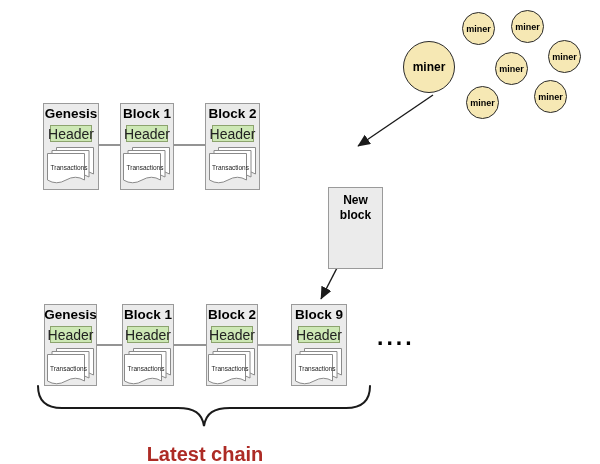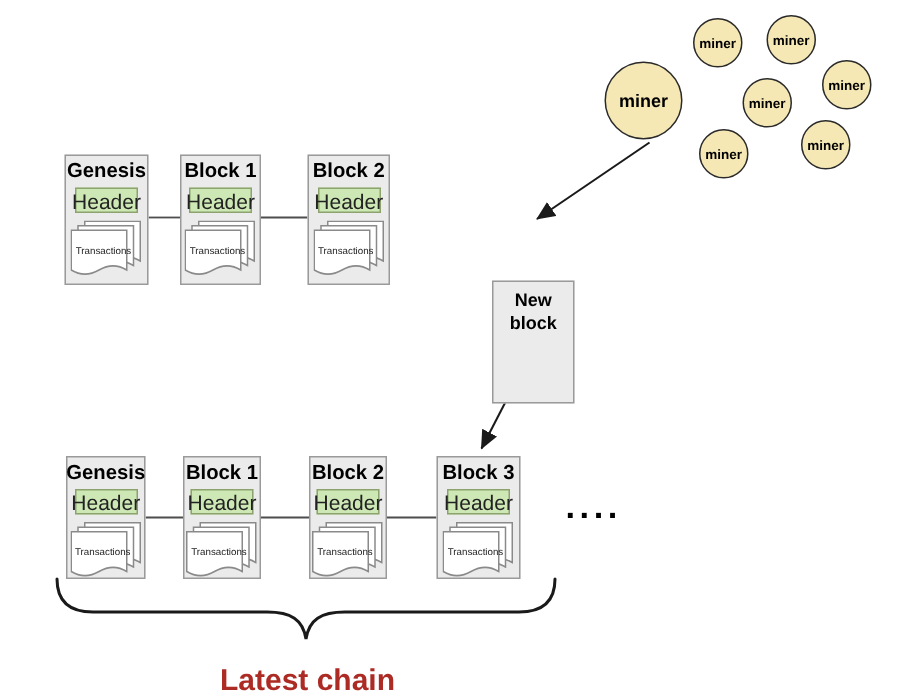--- a/index.html
+++ b/index.html
@@ -178,21 +178,21 @@
           <path transform="translate(9,0)" d="M0.5 0.5 L37.5 0.5 L37.5 27 Q28.5 21.5 19 27 Q9.5 32.5 0.5 27 Z"></path>
           <path transform="translate(4.5,3)" d="M0.5 0.5 L37.5 0.5 L37.5 27 Q28.5 21.5 19 27 Q9.5 32.5 0.5 27 Z"></path>
           <path transform="translate(0,6)" d="M0.5 0.5 L37.5 0.5 L37.5 27 Q28.5 21.5 19 27 Q9.5 32.5 0.5 27 Z"></path>
         </g>
       </svg>
       <span class="tx-label">Transactions</span>
     </div>
   </div>
 
   <div class="block" style="left:291px;top:304px;width:56px;height:82px">
-    <div class="block-title">Block 3</div>
+    <div class="block-title">Block 9</div>
     <div class="header-box">Header</div>
     <div class="tx-wrap">
       <svg width="48" height="40" viewBox="0 0 48 40">
         <g style="fill:var(--page-fill);stroke:var(--page-border);stroke-width:1">
           <path transform="translate(9,0)" d="M0.5 0.5 L37.5 0.5 L37.5 27 Q28.5 21.5 19 27 Q9.5 32.5 0.5 27 Z"></path>
           <path transform="translate(4.5,3)" d="M0.5 0.5 L37.5 0.5 L37.5 27 Q28.5 21.5 19 27 Q9.5 32.5 0.5 27 Z"></path>
           <path transform="translate(0,6)" d="M0.5 0.5 L37.5 0.5 L37.5 27 Q28.5 21.5 19 27 Q9.5 32.5 0.5 27 Z"></path>
         </g>
       </svg>
       <span class="tx-label">Transactions</span>

